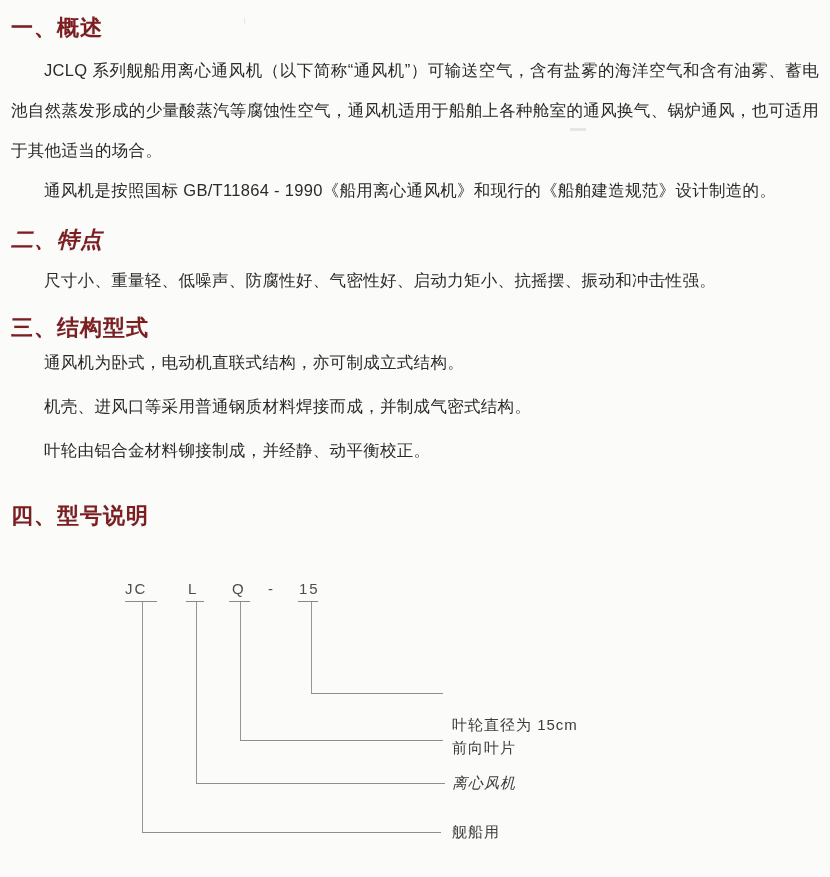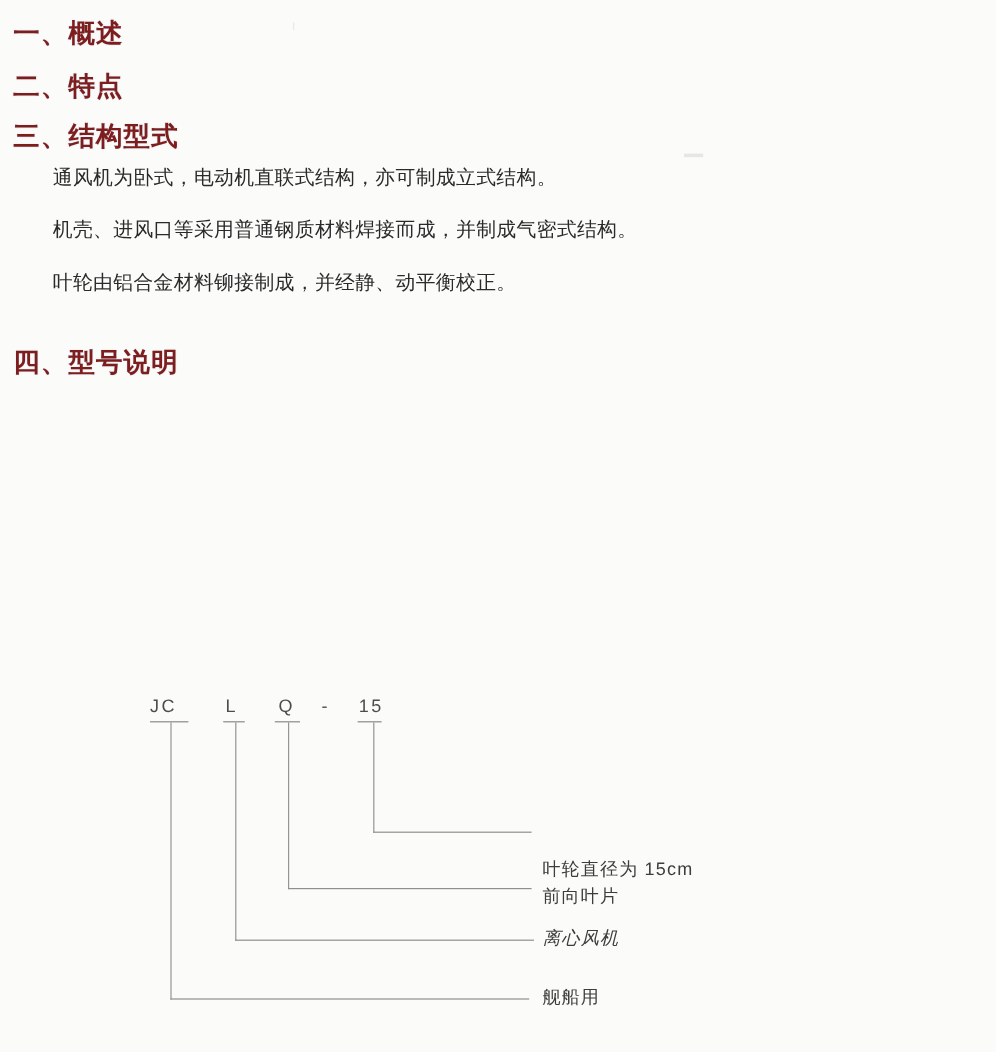--- a/index.html
+++ b/index.html
@@ -21,21 +21,21 @@
   }
   h2.sec-heading {
     margin: 0;
     font-size: 22px;
     line-height: 28px;
     font-weight: bold;
     color: #7f1d1d;
     letter-spacing: 1px;
     text-shadow: 0 0 1px rgba(26,87,163,.25);
   }
-  h2.h-2 { margin-top: 16px; }
+  h2.h-2 { margin-top: 16px; font-style: italic; }
   h2.h-3 { margin-top: 14px; }
   h2.h-4 { margin-top: 32px; }
   p.body {
     margin: 0;
     width: 808px;
     font-size: 16.5px;
     line-height: 40px;
     color: #2a2a2a;
     text-indent: 2em;
     text-align: justify;
@@ -73,22 +73,25 @@
     font-size: 13px; transform: rotate(84deg); letter-spacing: 1px;
   }
   .artifact-2 { left: 570px; top: 128px; width: 16px; height: 3px; background: #888; opacity: 0.18; }
 </style>
 </head>
 <body>
 
 <div class="page">
 
   <h2 class="sec-heading h-1">一、概述</h2>
+  <p class="body first-para">JCLQ 系列舰船用离心通风机（以下简称“通风机”）可输送空气，含有盐雾的海洋空气和含有油雾、蓄电池自然蒸发形成的少量酸蒸汽等腐蚀性空气，通风机适用于船舶上各种舱室的通风换气、锅炉通风，也可适用于其他适当的场合。</p>
+  <p class="body">通风机是按照国标 GB/T11864 - 1990《船用离心通风机》和现行的《船舶建造规范》设计制造的。</p>
 
   <h2 class="sec-heading h-2">二、特点</h2>
+  <p class="body gap">尺寸小、重量轻、低噪声、防腐性好、气密性好、启动力矩小、抗摇摆、振动和冲击性强。</p>
 
   <h2 class="sec-heading h-3">三、结构型式</h2>
   <p class="body tight">通风机为卧式，电动机直联式结构，亦可制成立式结构。</p>
   <p class="body tight">机壳、进风口等采用普通钢质材料焊接而成，并制成气密式结构。</p>
   <p class="body tight">叶轮由铝合金材料铆接制成，并经静、动平衡校正。</p>
 
   <h2 class="sec-heading h-4">四、型号说明</h2>
 
   <div class="diagram">
 

